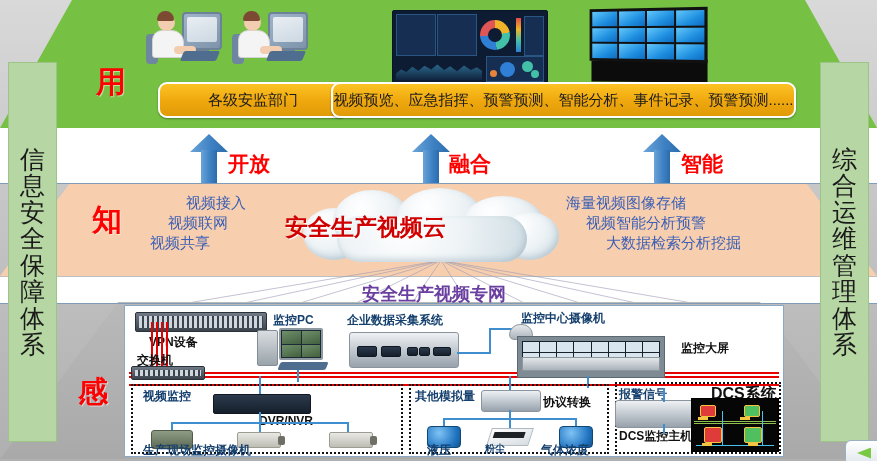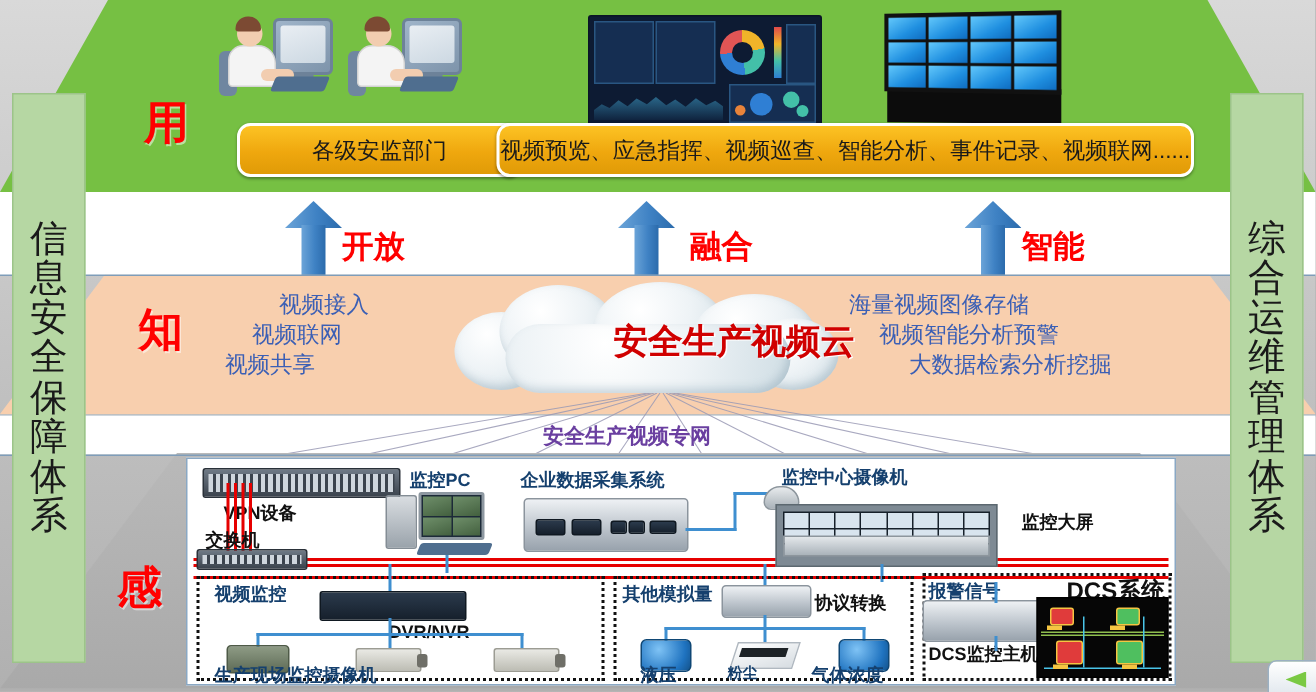--- a/index.html
+++ b/index.html
@@ -137,43 +137,43 @@
   .uparrow .shaft{position:absolute;left:11px;top:16px;width:16px;height:34px;
       background:linear-gradient(90deg,#6ba4d8,#3f82c4 55%,#2b6bac);}
   .uparrow .head{position:absolute;left:0;top:0;width:38px;height:18px;
       background:linear-gradient(90deg,#6ba4d8,#3f82c4 55%,#2b6bac);
       clip-path:polygon(50% 0,100% 100%,0 100%);}
   #arrow-open{left:190px;top:134px;}
   #arrow-fuse{left:412px;top:134px;}
   #arrow-smart{left:643px;top:134px;}
   .arrow-label{position:absolute;color:#ff0000;font-weight:bold;font-size:21px;text-align:right;}
   #lbl-open{left:228px;top:150px;}
-  #lbl-fuse{left:460px;top:150px;}
+  #lbl-fuse{left:449px;top:150px;}
   #lbl-smart{left:681px;top:150px;}
 
   
   #cloud{position:absolute;left:285px;top:188px;width:285px;height:76px;}
   .cloudpuff{position:absolute;border-radius:50%;
       background:radial-gradient(circle at 35% 28%,#ffffff 0%,#eef3f6 45%,#cfdde4 100%);
       box-shadow:inset -2px -3px 6px rgba(120,150,165,.35);}
-  #cloud-text{position:absolute;left:0;top:24px;width:285px;text-align:right;
+  #cloud-text{position:absolute;left:0;top:24px;width:285px;text-align:left;
       color:#d00000;font-size:23px;font-weight:bold;
       text-shadow:1px 1px 0 #ffffff;z-index:5;}
 
   .cloudcap{position:absolute;color:#3b5fb5;font-size:15px;white-space:nowrap;}
   #cap-l1{left:186px;top:194px;}
   #cap-l2{left:168px;top:214px;}
   #cap-l3{left:150px;top:234px;}
   #cap-r1{left:566px;top:194px;}
   #cap-r2{left:586px;top:214px;}
   #cap-r3{left:606px;top:234px;}
 
   
   #rays{position:absolute;left:160px;top:262px;width:560px;height:44px;}
-  #net-label{position:absolute;left:362px;top:282px;color:#6a3fa0;font-size:14px;
+  #net-label{position:absolute;left:362px;top:282px;color:#6a3fa0;font-size:18px;
       font-weight:bold;white-space:nowrap;z-index:4;}
 
   
   #devpanel{
     position:absolute;left:124px;top:305px;width:660px;height:152px;
     background:#ffffff;border:1px solid #8aa8c4;box-sizing:border-box;overflow:hidden;
   }
   .redbus{position:absolute;background:#e60000;height:2px;}
   .redbus2{position:absolute;border-top:2px solid #e60000;border-bottom:2px solid #e60000;height:6px;}
   .bluewire{position:absolute;background:#3f8fd0;}
@@ -307,21 +307,21 @@
       <span class="cell"></span>
         <span class="cell"></span>
         <span class="cell"></span>
         <span class="cell"></span>
     </div>
   </div>
 
   <div class="stage-label" id="label-use">用</div>
 
   <div class="obox" id="box-dept">各级安监部门</div>
-  <div class="obox" id="box-funcs">视频预览、应急指挥、视频巡查、智能分析、事件记录、视频联网......</div>
+  <div class="obox" id="box-funcs">视频预览、应急指挥、预警预测、智能分析、事件记录、预警预测......</div>
 
   <div class="band" id="band-gap"></div>
 
   <div class="uparrow" id="arrow-open">
     <div class="head"></div>
       <div class="shaft"></div>
   </div>
   <div class="arrow-label" id="lbl-open">开放</div>
 
   <div class="uparrow" id="arrow-fuse">

